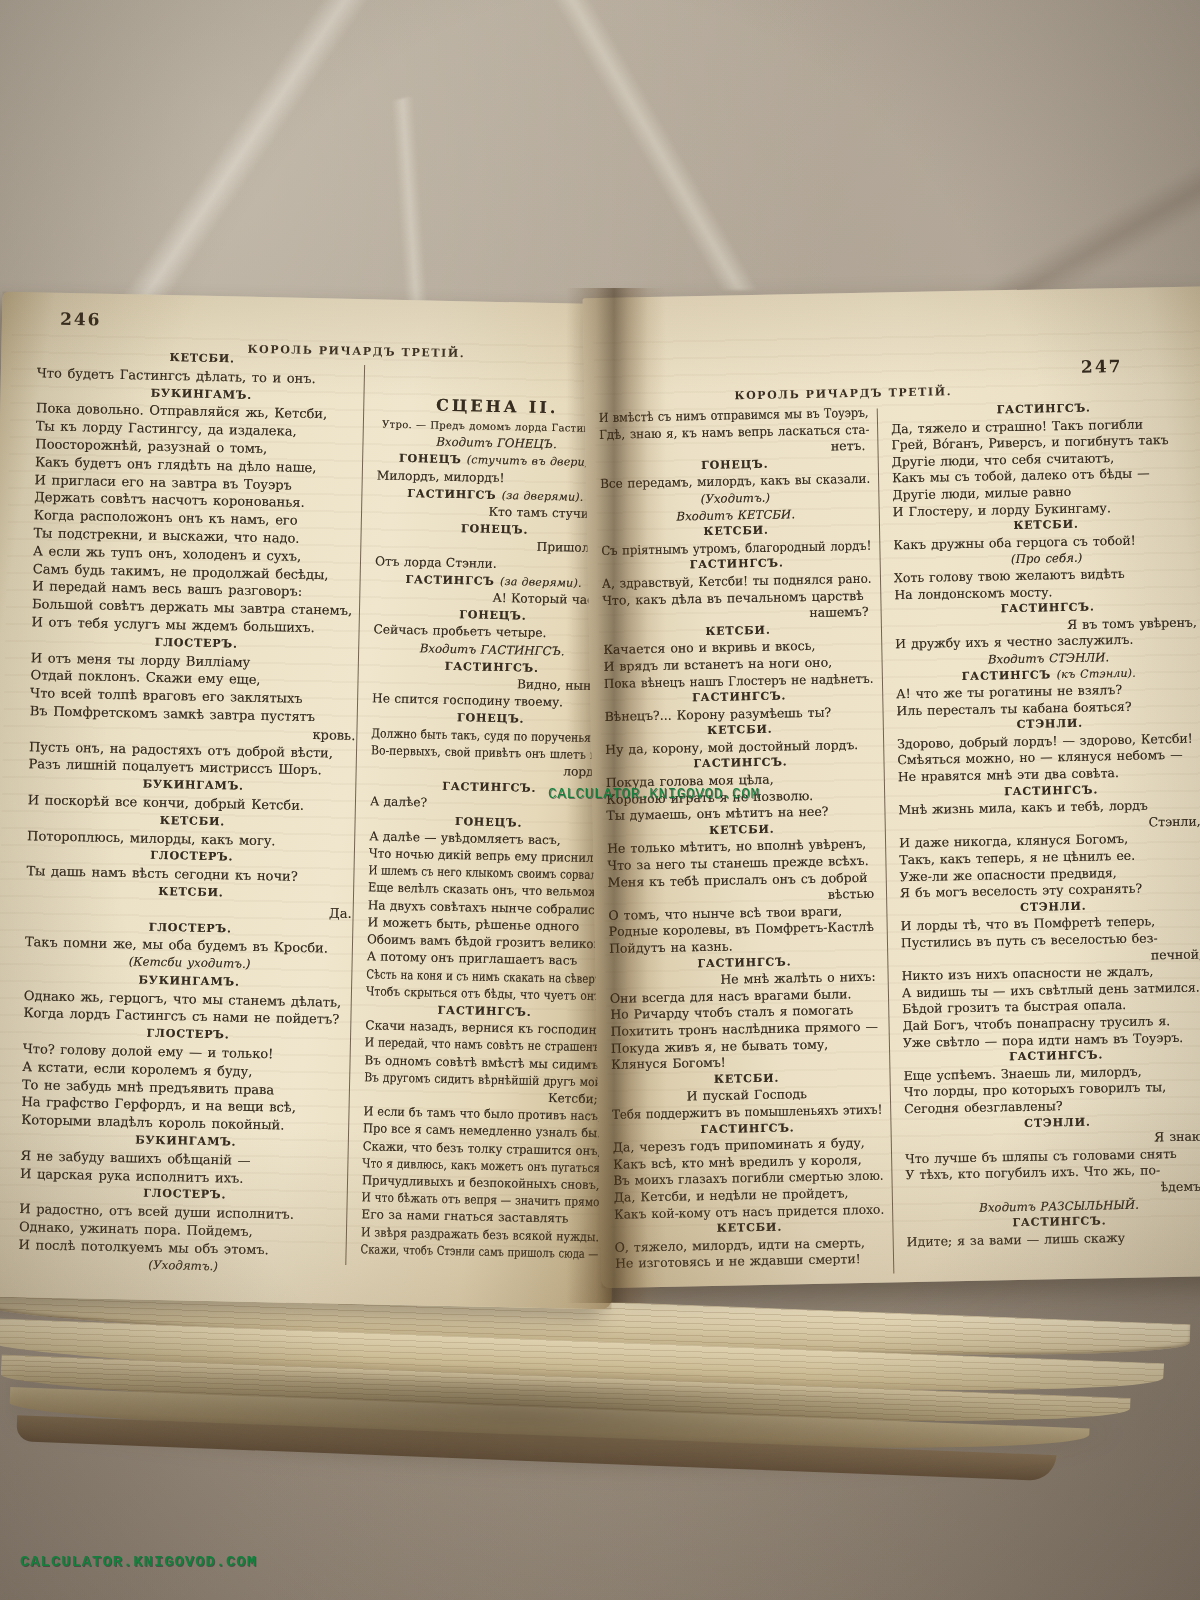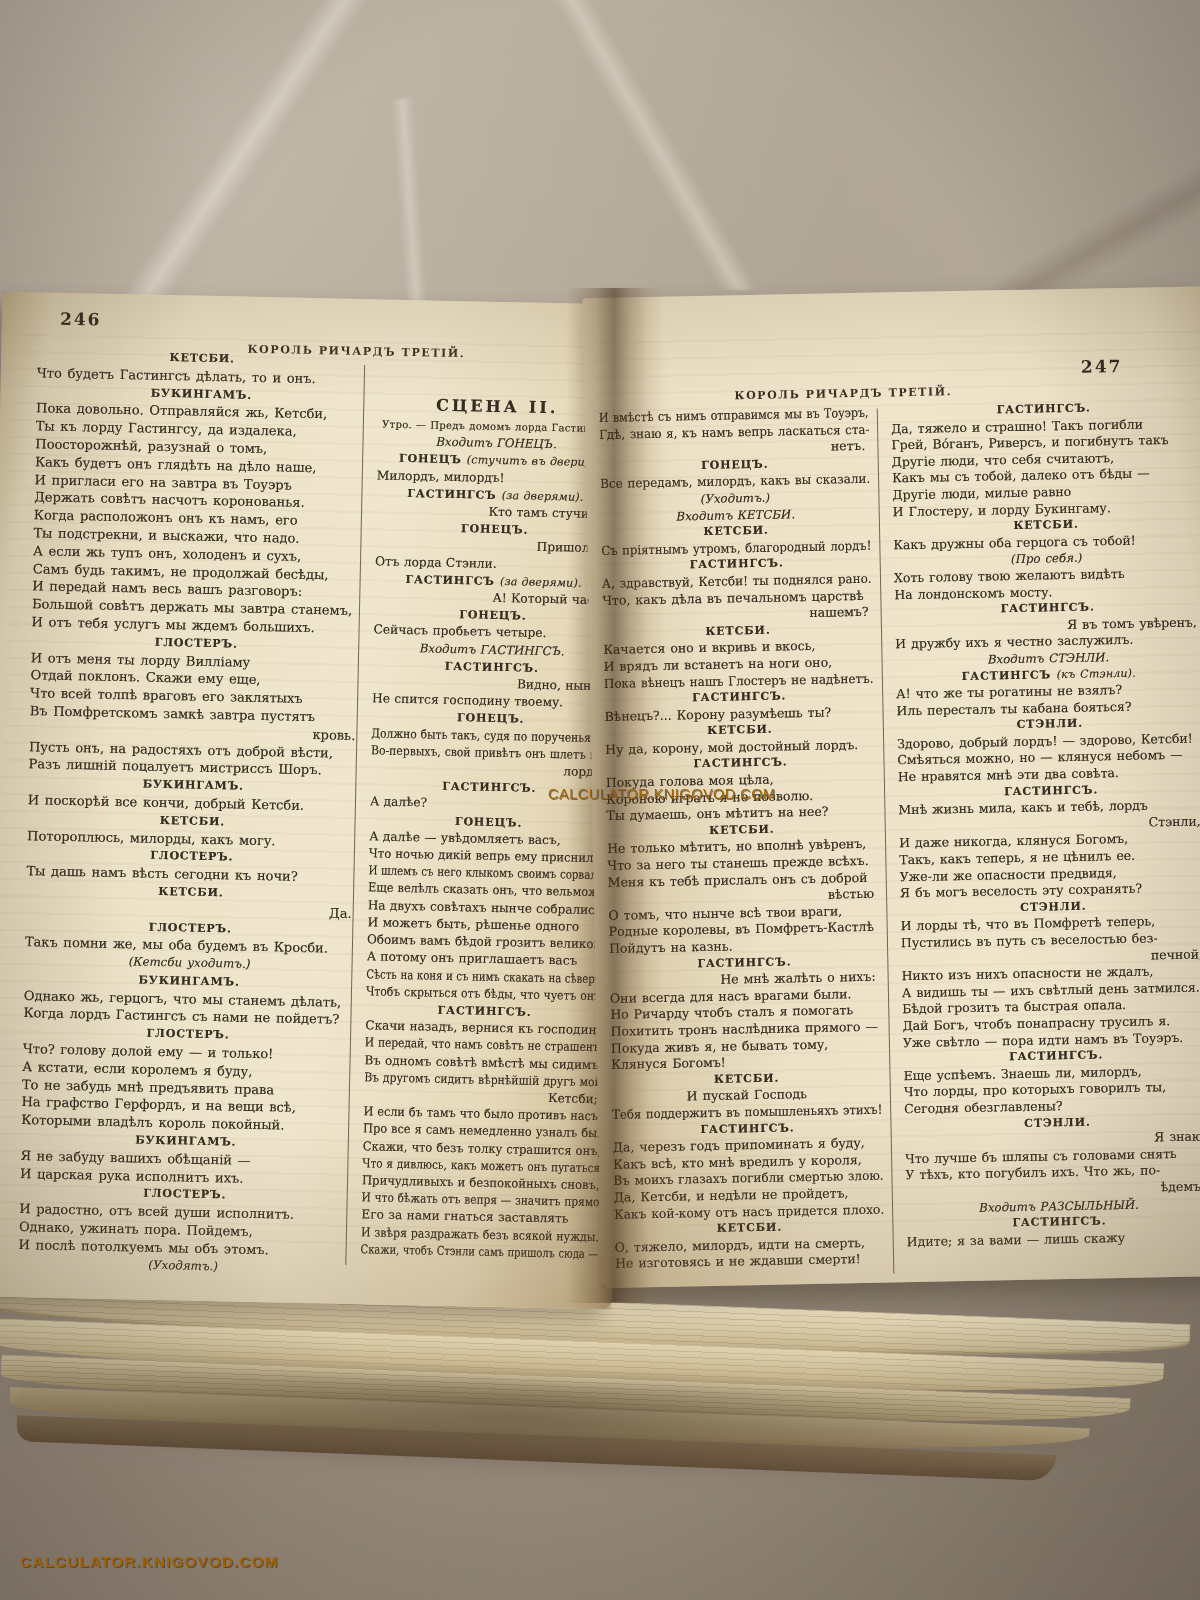--- a/index.html
+++ b/index.html
@@ -90,21 +90,21 @@
       linear-gradient(180deg,#dfd2b0,#c9b992 70%,#b3a078);}
   .e3{top:116px; left:18px; width:1130px; height:36px;
     background:
       repeating-linear-gradient(180deg, rgba(112,88,56,0.22) 0 1px, rgba(112,88,56,0) 1px 5px),
       linear-gradient(180deg,#d5c6a2,#bcab83 70%,#a5916c);}
   .e4{top:148px; left:28px; width:1080px; height:32px;
     background:linear-gradient(180deg,#c3b28c,#a6926c 70%,#8d7a58);}
   .cover{top:176px; left:36px; width:1040px; height:26px; border-radius:0 0 30px 18px;
     background:linear-gradient(180deg,#8a7457,#66523c);}
 
-  .wm{position:absolute; font-family:Liberation Sans, sans-serif; color:#a16207; z-index:30;
+  .wm{position:absolute; font-family:Liberation Mono, monospace; color:#15803d; z-index:30;
       text-shadow:1px 1px 0 rgba(40,40,40,0.55); white-space:nowrap;}
   .wm-center{left:548px; top:786px; font-size:14.5px; letter-spacing:0.5px;}
   .wm-bottom{left:20px; top:1553px; font-size:15.5px; font-weight:bold; letter-spacing:1px;}
 
   .vignette{position:absolute; inset:0; pointer-events:none; z-index:20;
     background:radial-gradient(ellipse at 50% 45%, rgba(0,0,0,0) 58%, rgba(38,30,22,0.28) 100%);}
 </style>
 </head>
 <body data-name="photo-of-open-book">
 

